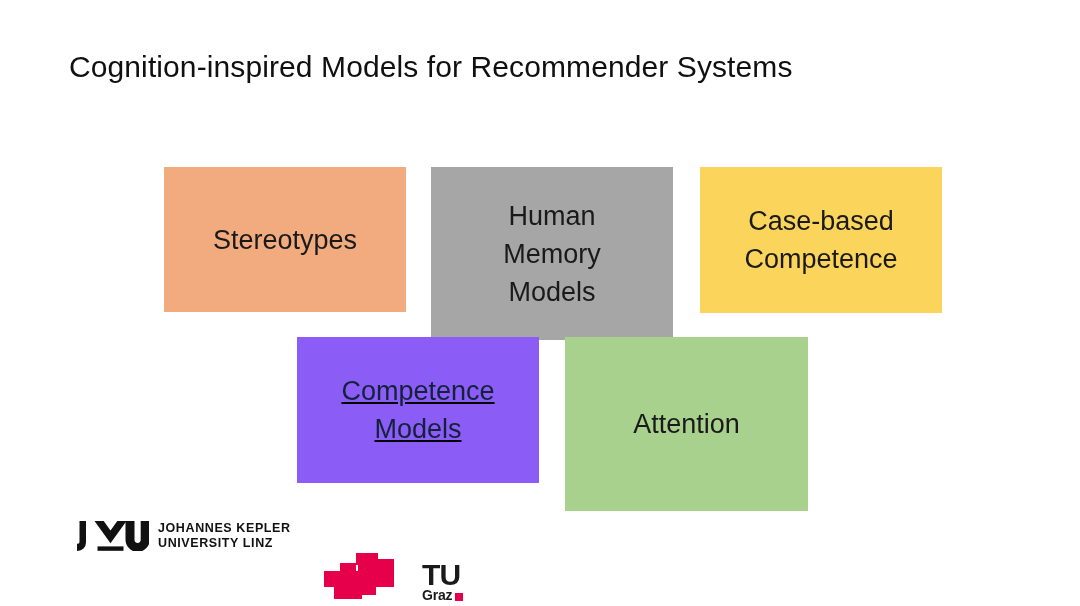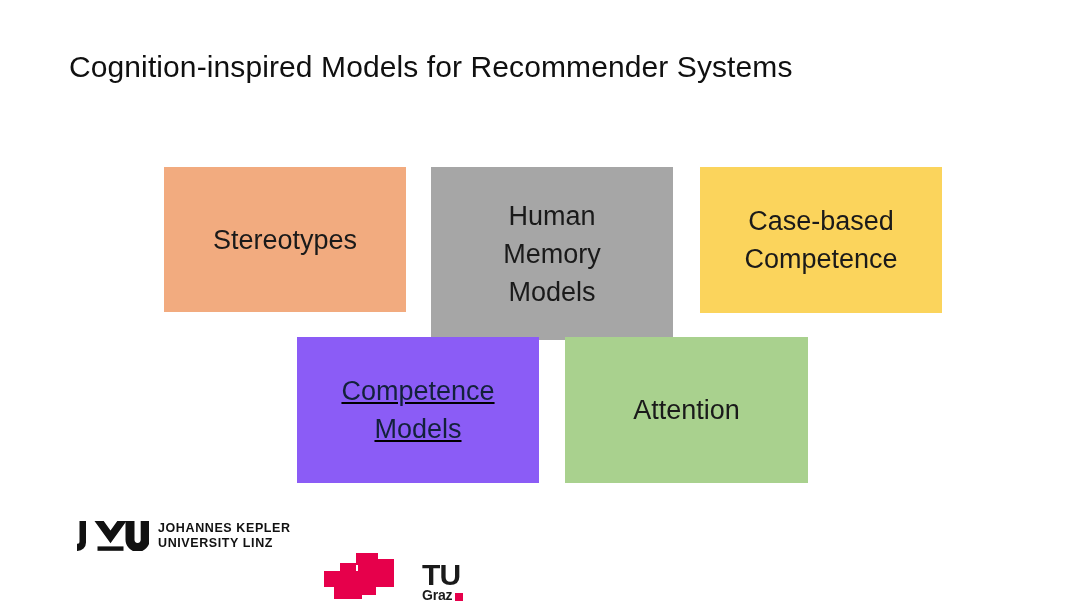--- a/index.html
+++ b/index.html
@@ -47,21 +47,21 @@
     color: #1a1a1a;
     font-weight: 400;
     white-space: pre-line;
     padding: 0 6px;
   }
 
   #box-stereotypes  { left: 147px; top: 167px; width: 242px; height: 145px; }
   #box-human-memory { left: 414px; top: 167px; width: 242px; height: 173px; }
   #box-case-based   { left: 683px; top: 167px; width: 242px; height: 146px; }
   #box-competence   { left: 280px; top: 337px; width: 242px; height: 146px; }
-  #box-attention    { left: 548px; top: 337px; width: 243px; height: 146px; }
+  #box-attention    { left: 548px; top: 337px; width: 243px; height: 174px; }
 
   
   .jku-logo {
     position: absolute;
     left: 60px;
     top: 521px;
     display: flex;
     align-items: flex-start;
     gap: 9px;
   }

